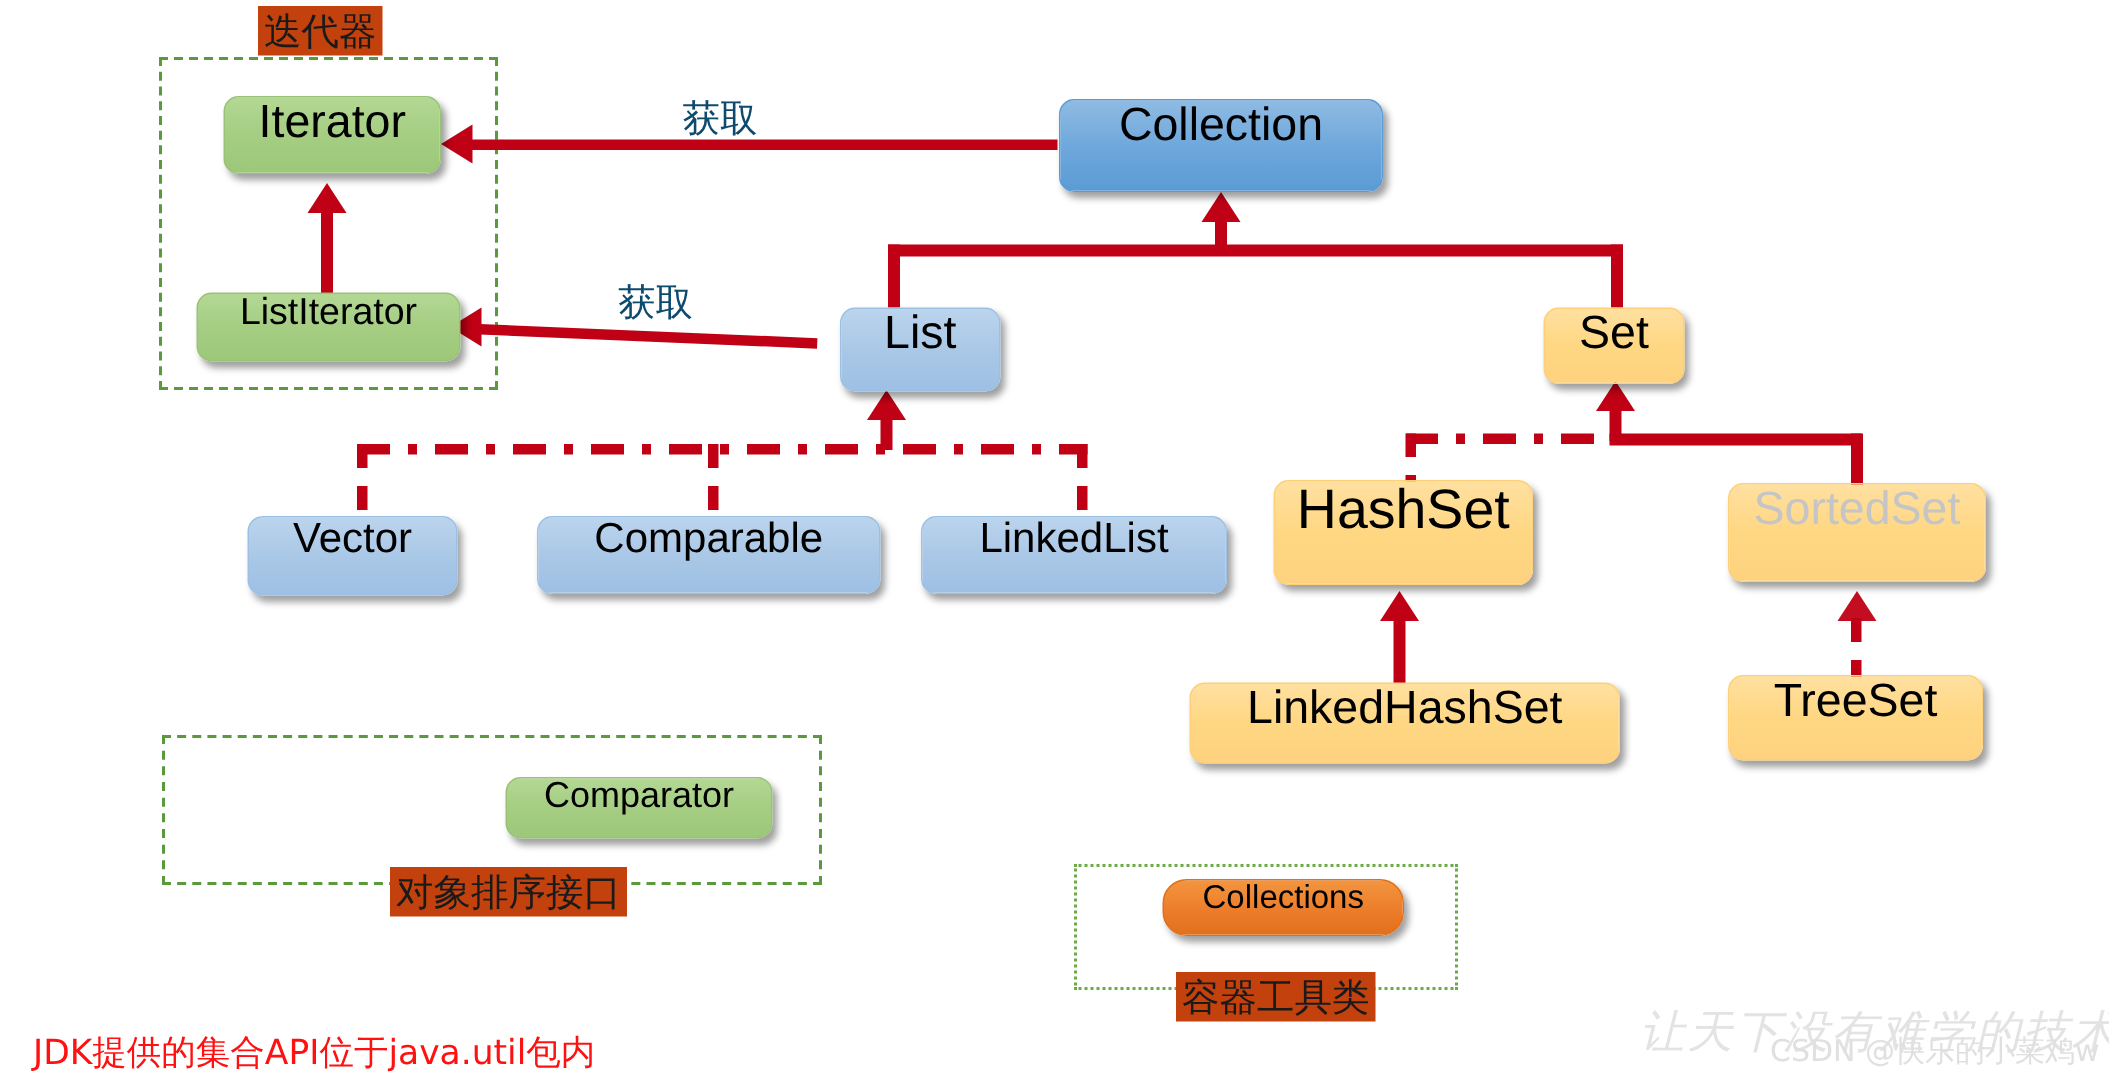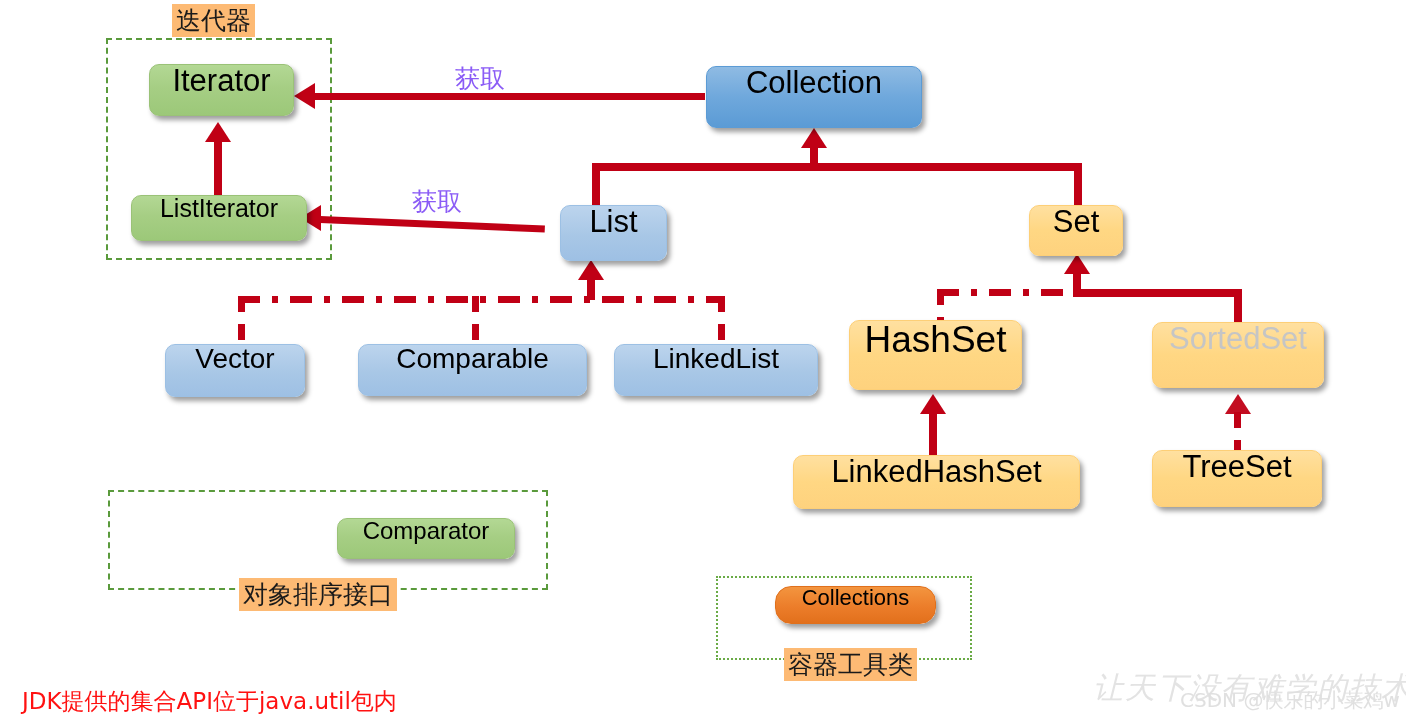--- a/index.html
+++ b/index.html
@@ -64,21 +64,21 @@
   }
   .frame.dashed  { border: 2px dashed #5a9a3c; }
   .frame.dotted  { border: 2px dotted #6aab46; }
 
   .frame-label {
     position: absolute;
     color: #1a1a1a;
     font-family: "DejaVu Serif", "Liberation Serif", serif;
     white-space: nowrap;
     z-index: 4;
-    background: #fdba74;
+    background: #c2410c;
     padding: 0 4px;
   }
 
   
   .ln {
     position: absolute;
     background: #c00015;
     z-index: 3;
   }
   .ln-dd {
@@ -113,21 +113,21 @@
     border-bottom: 20px solid #c00015;
   }
   .arrow.left {
     border-top: 13px solid transparent;
     border-bottom: 13px solid transparent;
     border-right: 21px solid #c00015;
   }
 
   .edge-label {
     position: absolute;
-    color: #8b5cf6;
+    color: #0c4a6e;
     font-family: "DejaVu Serif", "Liberation Serif", serif;
     white-space: nowrap;
     z-index: 6;
   }
 
   .caption {
     position: absolute;
     white-space: nowrap;
     z-index: 7;
   }
@@ -164,21 +164,21 @@
 </style>
 </head>
 <body>
 
 <div id="canvas">
 
   <div class="frame dashed" style="left:106px; top:38px; width:226px; height:222px;"></div>
   <div class="frame-label" style="left:172px; top:4px; font-size:25px;">迭代器</div>
 
   <div class="frame dashed" style="left:108px; top:490px; width:440px; height:100px;"></div>
-  <div class="frame-label" style="left:239px; top:578px; font-size:25px;">对象排序接口</div>
+  <div class="frame-label" style="left:260px; top:578px; font-size:25px;">对象排序接口</div>
 
   <div class="frame dotted" style="left:716px; top:576px; width:256px; height:84px;"></div>
   <div class="frame-label" style="left:784px; top:648px; font-size:25px;">容器工具类</div>
 
   <div class="ln" style="left:313px; top:93px; width:392px; height:7px;"></div>
   <div class="arrow left" style="left:294px; top:83px;"></div>
   <div class="edge-label" style="left:455px; top:62px; font-size:25px;">获取</div>
 
   <div class="ln" style="left:320px; top:216px; width:225px; height:7px;
               transform-origin:left center; transform:rotate(2.4deg);"></div>

